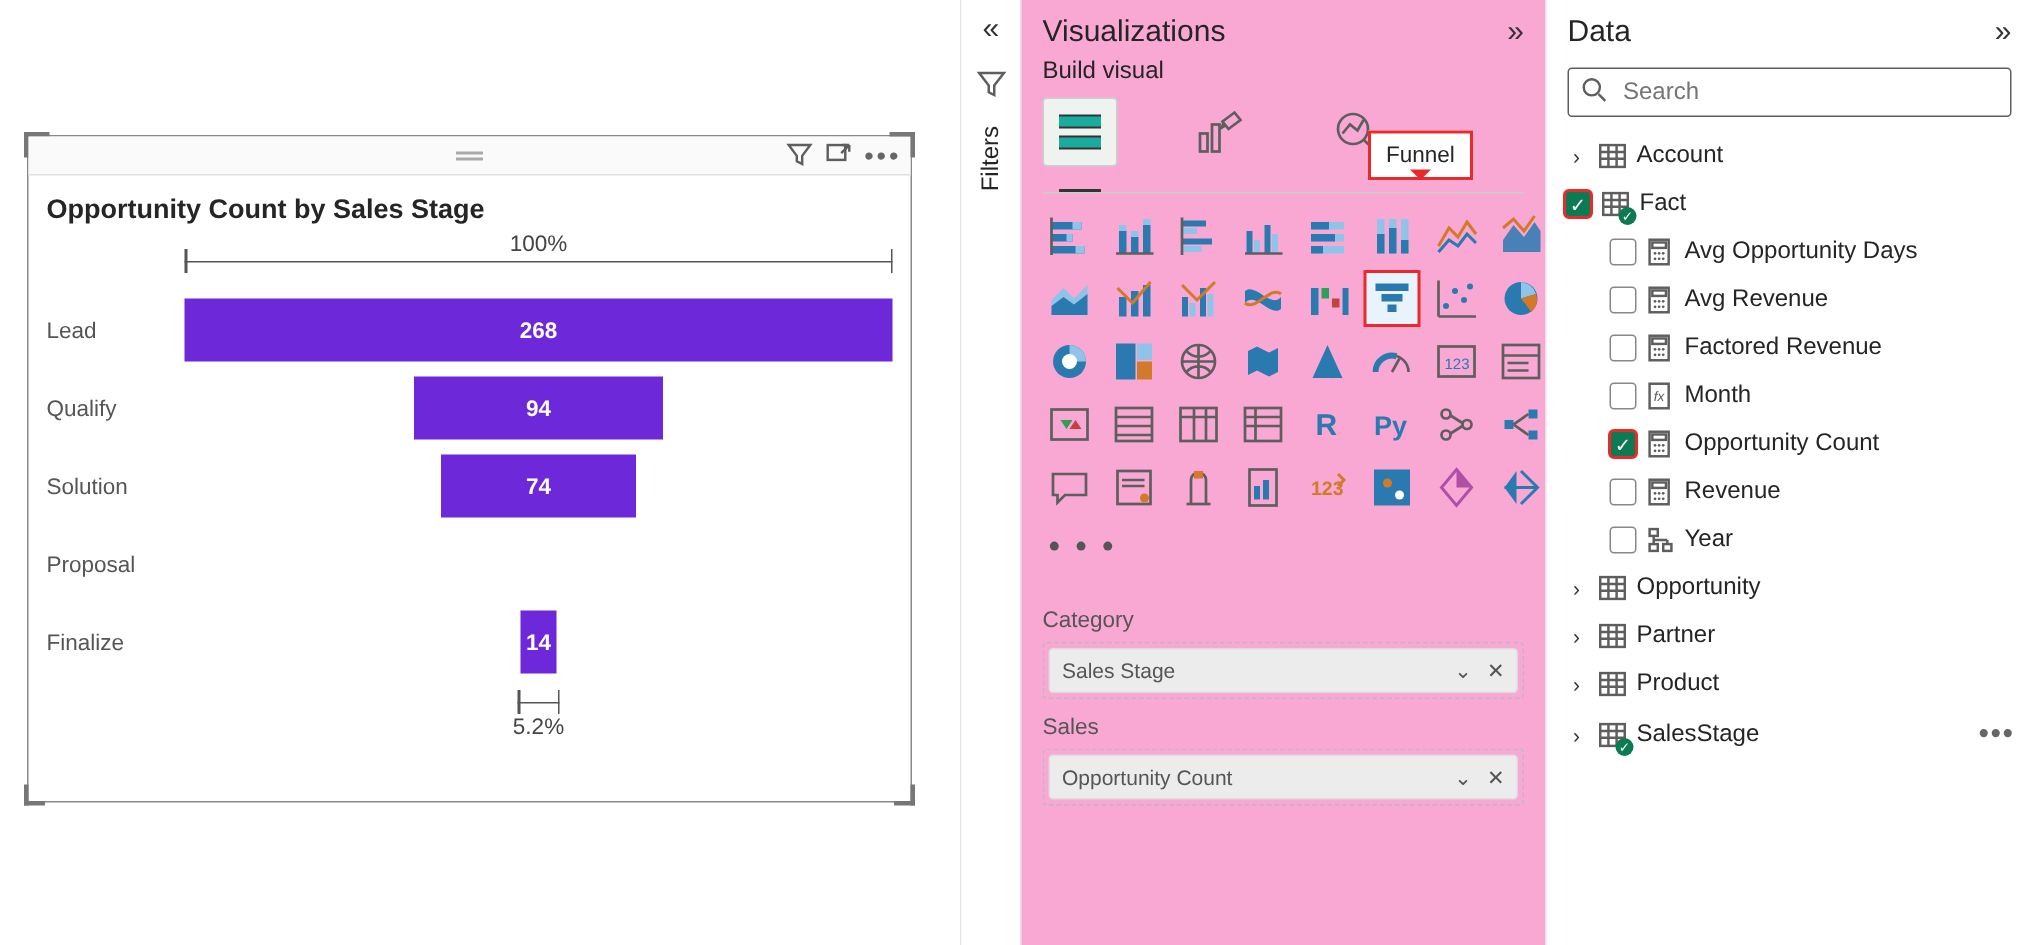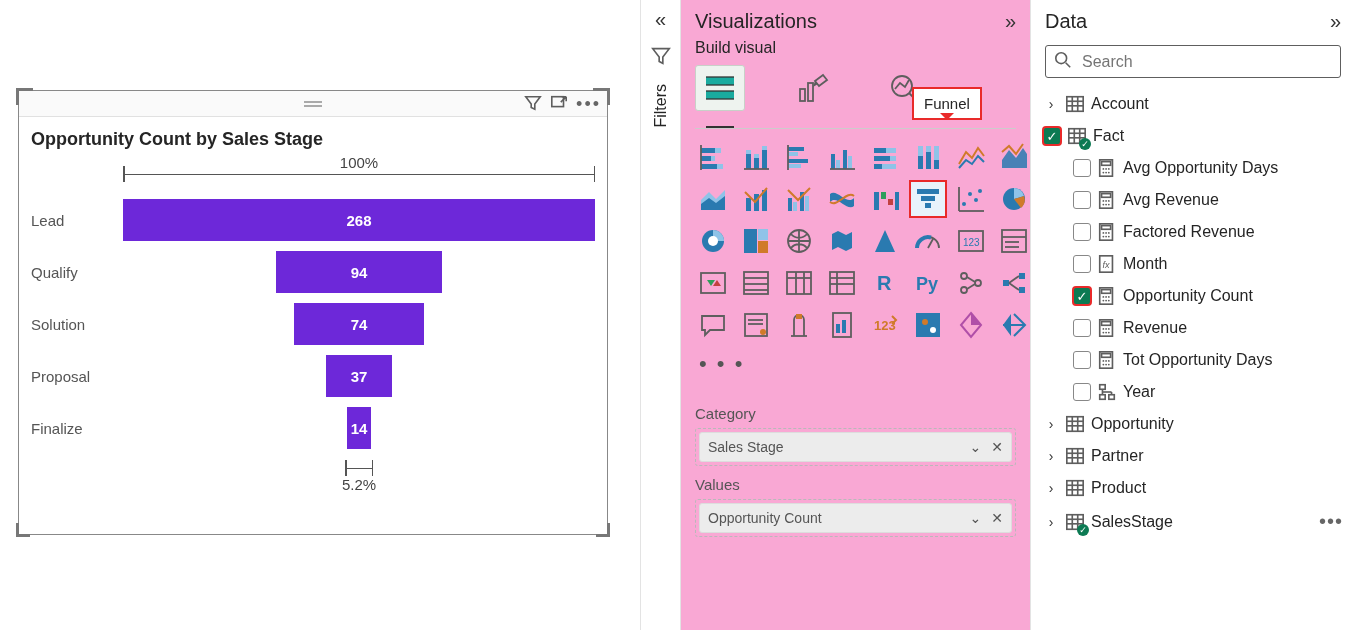--- a/index.html
+++ b/index.html
@@ -421,23 +421,20 @@
             </div>
           </div>
           <div class="funnel-row">
             <div class="label">Solution</div>
             <div class="barwrap">
               <div class="bar" style="width: 27.6119%;">74</div>
             </div>
           </div>
           <div class="funnel-row">
             <div class="label">Proposal</div>
-            <div class="barwrap">
-              <div class="bar" style="width: 13.806%;">37</div>
-            </div>
           </div>
           <div class="funnel-row">
             <div class="label">Finalize</div>
             <div class="barwrap">
               <div class="bar" style="width: 5.22388%;">14</div>
             </div>
           </div>
         </div>
       <div class="funnel-bottom-scale">
         <span class="btick-l"></span>
@@ -808,21 +805,21 @@
       <div class="well-label">Category</div>
       <div class="well">
         <div class="well-chip">
           <span>Sales Stage</span>
           <span class="chip-right">
             <span>⌄</span>
             <span>✕</span>
           </span>
         </div>
       </div>
-      <div class="well-label">Values</div>
+      <div class="well-label">Sales</div>
       <div class="well">
         <div class="well-chip">
           <span>Opportunity Count</span>
           <span class="chip-right">
             <span>⌄</span>
             <span>✕</span>
           </span>
         </div>
       </div>
     </div>
@@ -916,29 +913,20 @@
             <svg viewBox="0 0 22 22">
               <use href="#measure-icon"></use>
             </svg>
           </span>
         <span>Revenue</span>
       </div>
       <div class="tree-row level-2">
         <span class="cb"></span>
         <span class="ticon">
             <svg viewBox="0 0 22 22">
-              <use href="#measure-icon"></use>
-            </svg>
-          </span>
-        <span>Tot Opportunity Days</span>
-      </div>
-      <div class="tree-row level-2">
-        <span class="cb"></span>
-        <span class="ticon">
-            <svg viewBox="0 0 22 22">
               <use href="#hier-icon"></use>
             </svg>
           </span>
         <span>Year</span>
       </div>
 
       <div class="tree-row level-1">
         <span class="caret">›</span>
         <span class="ticon">
             <svg viewBox="0 0 22 22">

